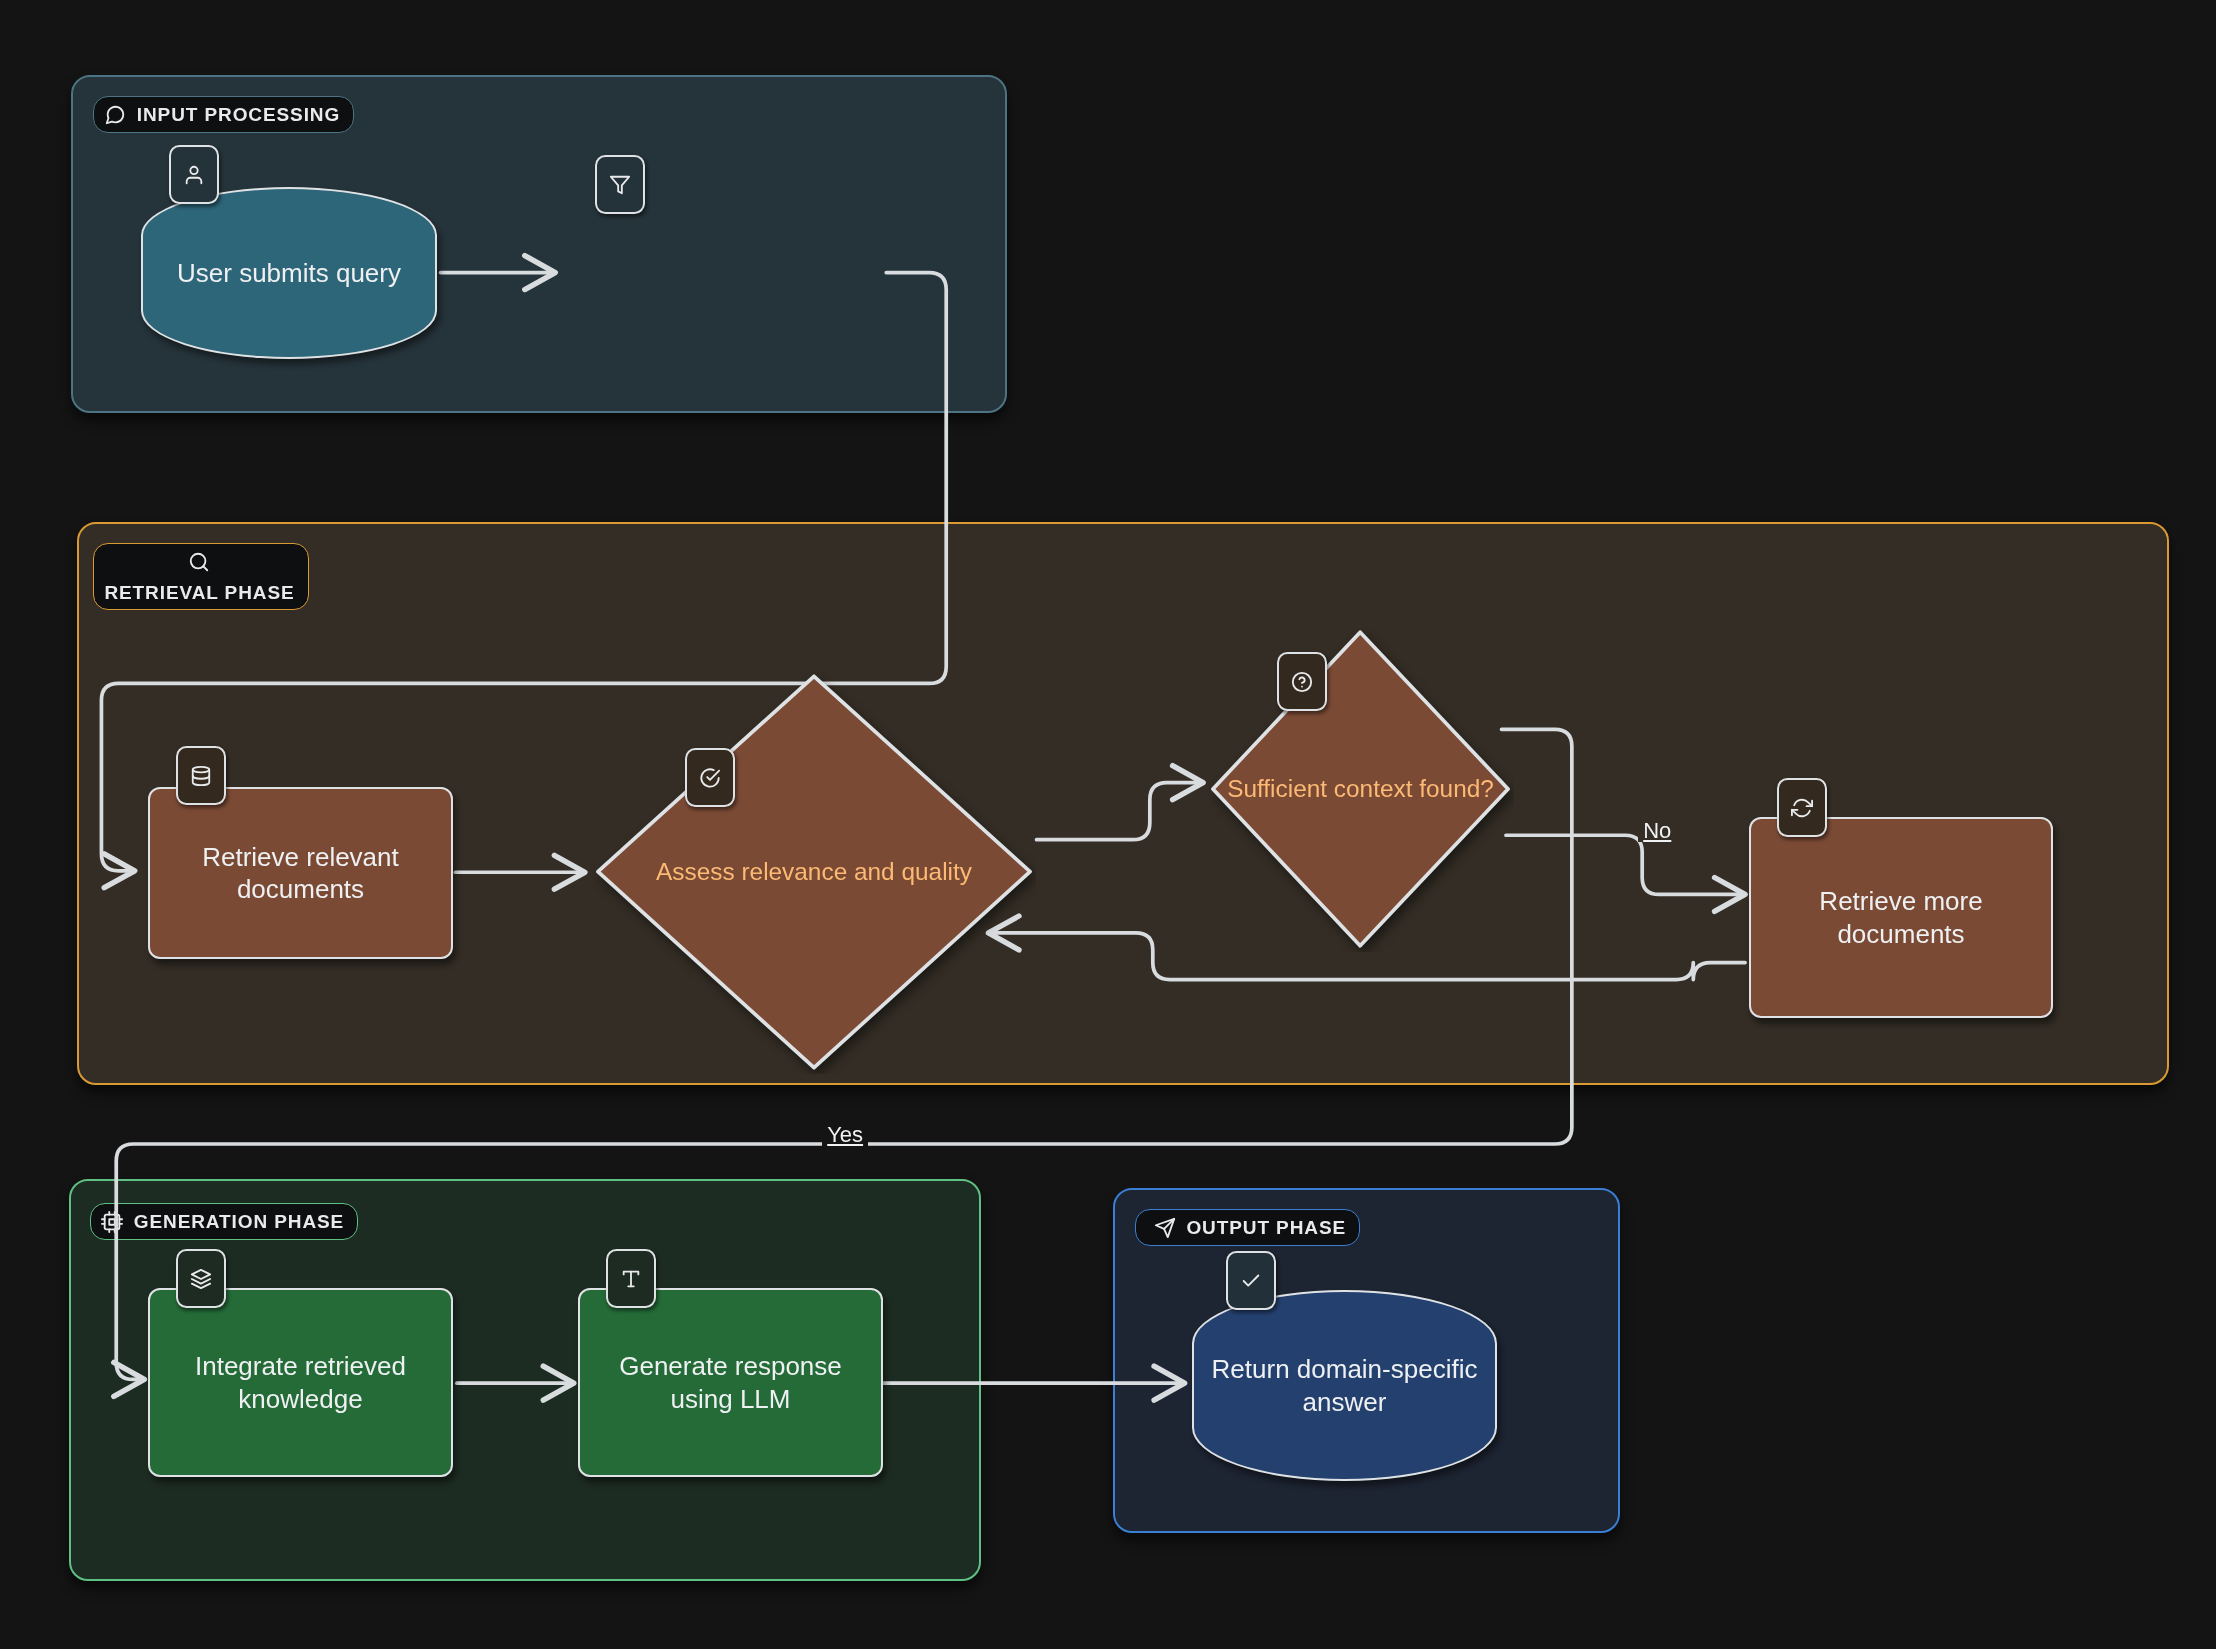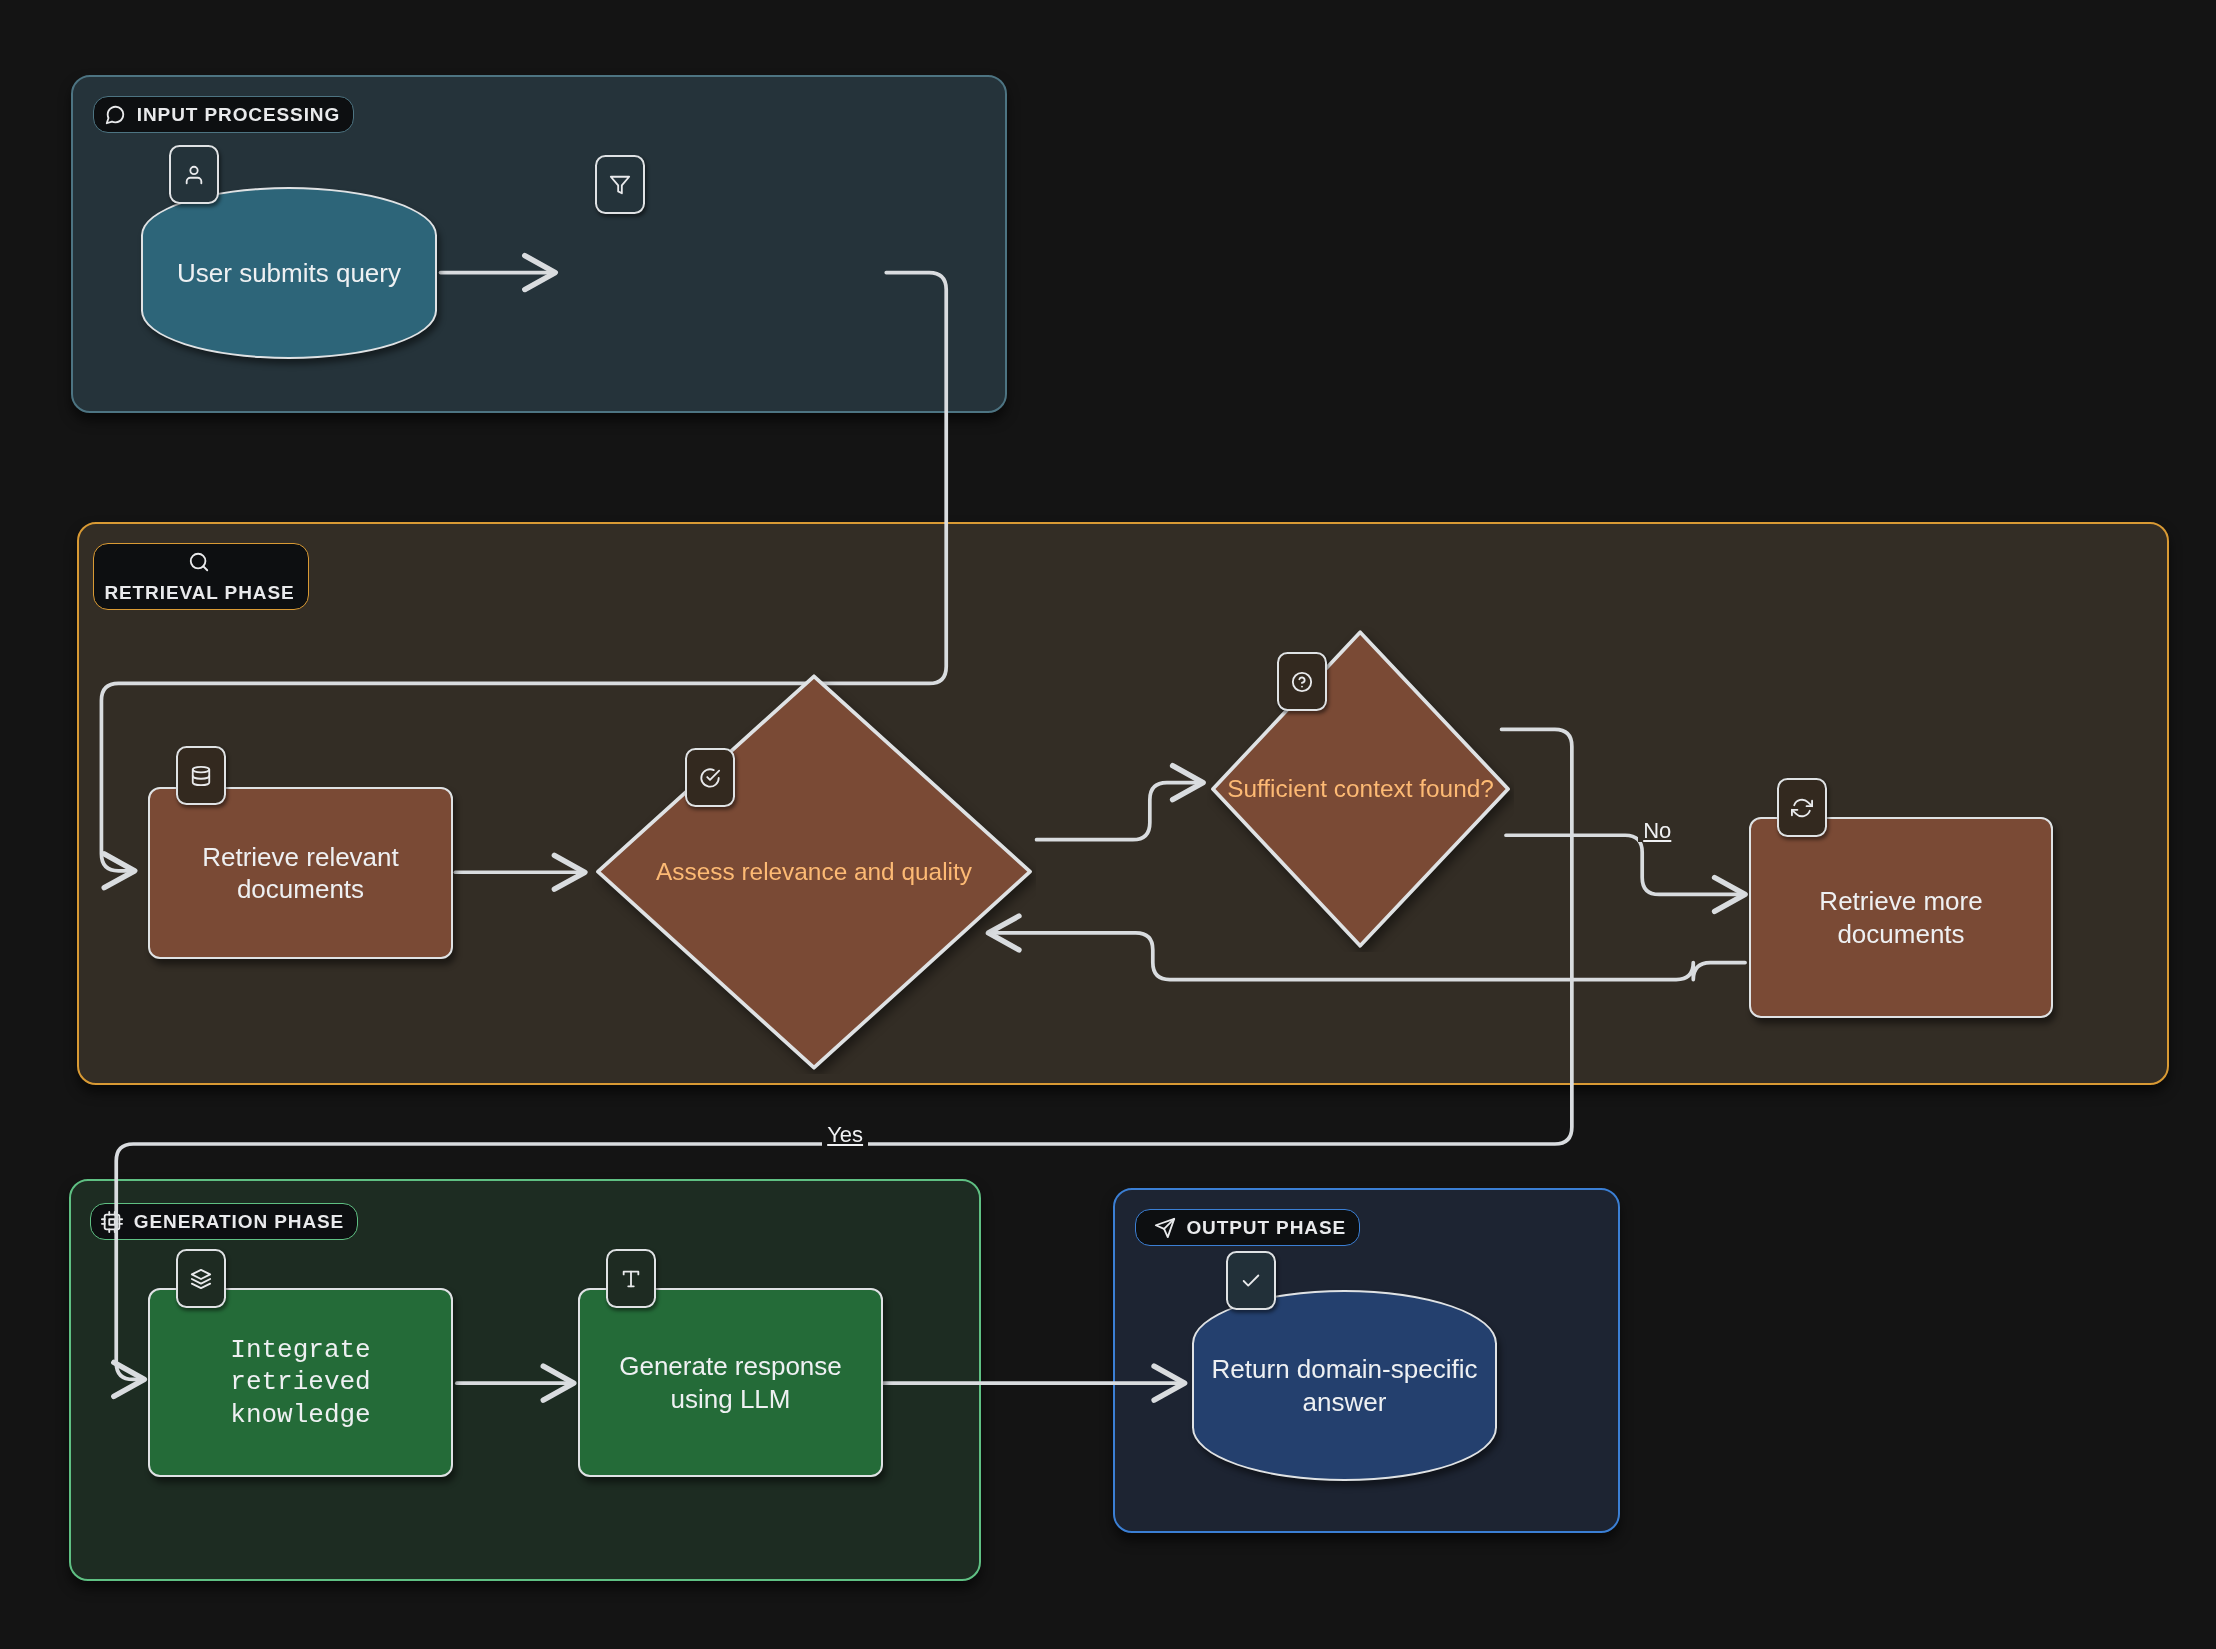--- a/index.html
+++ b/index.html
@@ -213,21 +213,21 @@
     <span class="ntext">Retrieve more documents</span>
   </div>
   <div class="chip onbrown" style="left:1777px;top:778px;">
     <svg width="22" height="22" viewBox="0 0 24 24" fill="none" stroke="#e9eaec" stroke-width="2" stroke-linecap="round" stroke-linejoin="round">
       <polyline points="23 4 23 10 17 10"></polyline>
         <polyline points="1 20 1 14 7 14"></polyline>
       <path d="M3.51 9a9 9 0 0 1 14.85-3.36L23 10M1 14l4.64 4.36A9 9 0 0 0 20.49 15"></path>
     </svg>
   </div>
 
-  <div class="node rect green" style="left:148px;top:1288px;width:305px;height:189px;z-index:5;font-family:Liberation Mono, monospace;">
+  <div class="node rect green" style="left:148px;top:1288px;width:305px;height:189px;z-index:5;">
     <span class="ntext">Integrate retrieved knowledge</span>
   </div>
   <div class="chip ongreen" style="left:176px;top:1249px;">
     <svg width="22" height="22" viewBox="0 0 24 24" fill="none" stroke="#e9eaec" stroke-width="2" stroke-linecap="round" stroke-linejoin="round">
       <polygon points="12 2 2 7 12 12 22 7 12 2"></polygon>
         <polyline points="2 17 12 22 22 17"></polyline>
       <polyline points="2 12 12 17 22 12"></polyline>
     </svg>
   </div>
 

